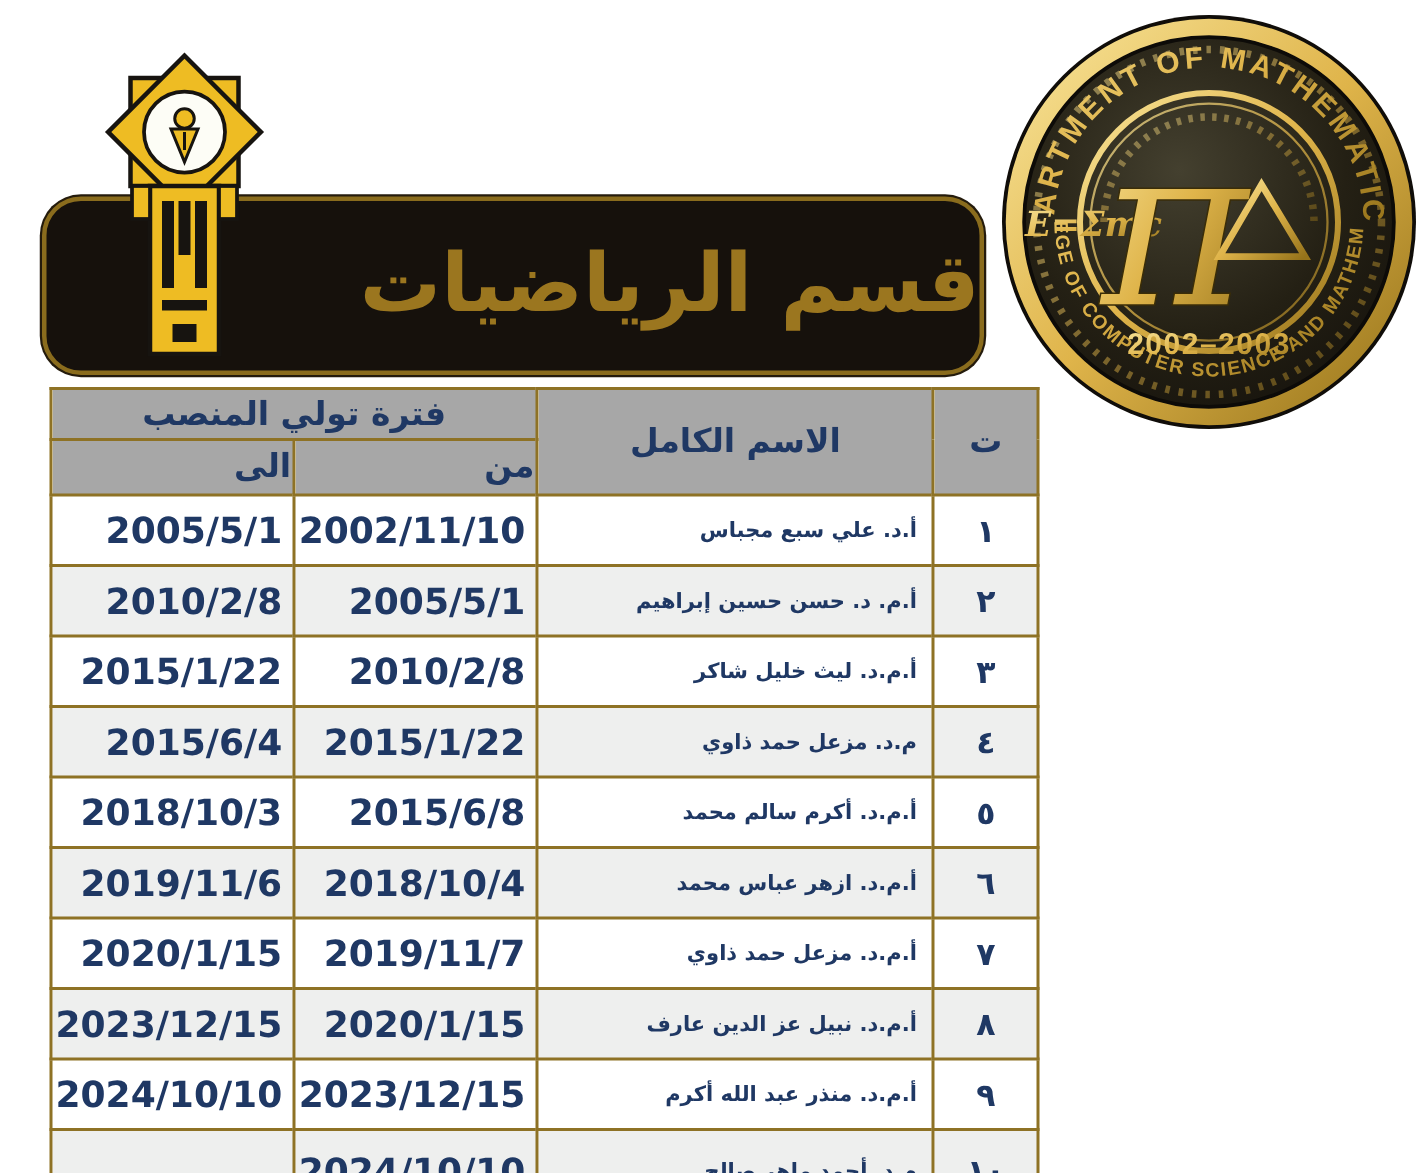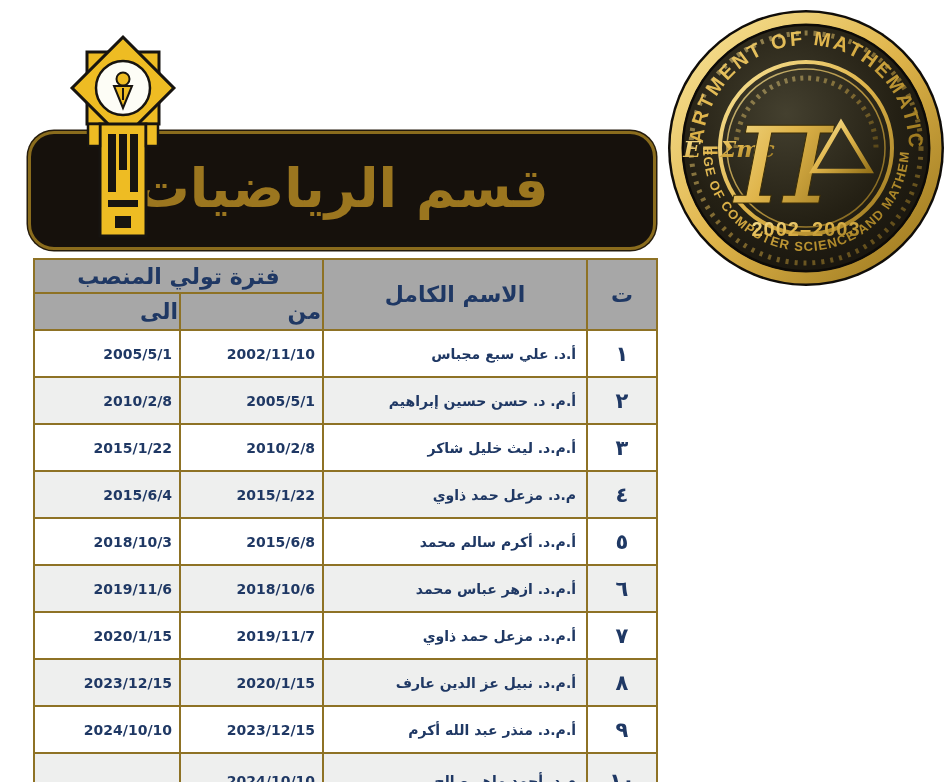--- a/index.html
+++ b/index.html
@@ -16,21 +16,21 @@
     letter-spacing:1px;
   }
 
   
   .banner {
     position:absolute; left:28px; top:131px; width:628px; height:119px;
     background:#16110c; border:3px solid #8a6c1d; border-radius:26px;
     box-sizing:border-box; z-index:1; box-shadow:0 0 0 1.5px #241b0c;
   }
   .banner-title {
-    width:100%; height:100%; line-height:110px; text-align:center; direction:rtl;
+    width:100%; height:100%; line-height:110px; text-align:right; direction:rtl;
     font-size:54px; font-weight:bold; color:#9b761f; letter-spacing:2px;border-radius:16px;
   }
 
   
   .logo { position:absolute; left:56px; top:32px; z-index:5; }
   .university-name {
     position:absolute; left:12px; top:197px; width:208px; z-index:6;
     direction:rtl; text-align:center; font-size:33px; font-weight:bold;
     color:#f5bb1b;
     text-shadow:-2px 0 0 #171006, 2px 0 0 #171006, 0 -2px 0 #171006,
@@ -60,21 +60,21 @@
     overflow:hidden; white-space:nowrap;
   }
   .roster thead th { background:#a7a7a7; text-align:center; font-size:22px; }
   .roster thead tr.h1 th { height:30px; }
   .roster thead tr.h2 th { height:33px;text-align:right; }
   .roster tbody td { height:43px; background:#ffffff; }
   .roster tbody tr.even td { background:#eeefee; }
   .roster tbody tr.last td { height:52px; }
   .col-idx  { text-align:center; font-size:21px; }
   .col-name { text-align:right; padding:0 10px 0 4px; font-size:14px; }
-  .col-date { direction:ltr; text-align:right; padding:0 7px 0 2px; font-size:14px; }
+  .col-date { direction:ltr; text-align:right; padding:0 7px 0 2px; font-size:24px; }
 </style>
 </head>
 <body>
 
 <div class="stage">
 
 
   <div class="banner">
     <div class="banner-title">قسم الرياضيات</div>
   </div>
@@ -185,21 +185,21 @@
         </tr>
         <tr class="odd">
           <td class="col-idx">٥</td>
           <td class="col-name">أ.م.د. أكرم سالم محمد</td>
           <td class="col-date">2015/6/8</td>
           <td class="col-date">2018/10/3</td>
         </tr>
         <tr class="even">
           <td class="col-idx">٦</td>
           <td class="col-name">أ.م.د. ازهر عباس محمد</td>
-          <td class="col-date">2018/10/6</td>
+          <td class="col-date">2018/10/4</td>
           <td class="col-date">2019/11/6</td>
         </tr>
         <tr class="odd">
           <td class="col-idx">٧</td>
           <td class="col-name">أ.م.د. مزعل حمد ذاوي</td>
           <td class="col-date">2019/11/7</td>
           <td class="col-date">2020/1/15</td>
         </tr>
         <tr class="even">
           <td class="col-idx">٨</td>

